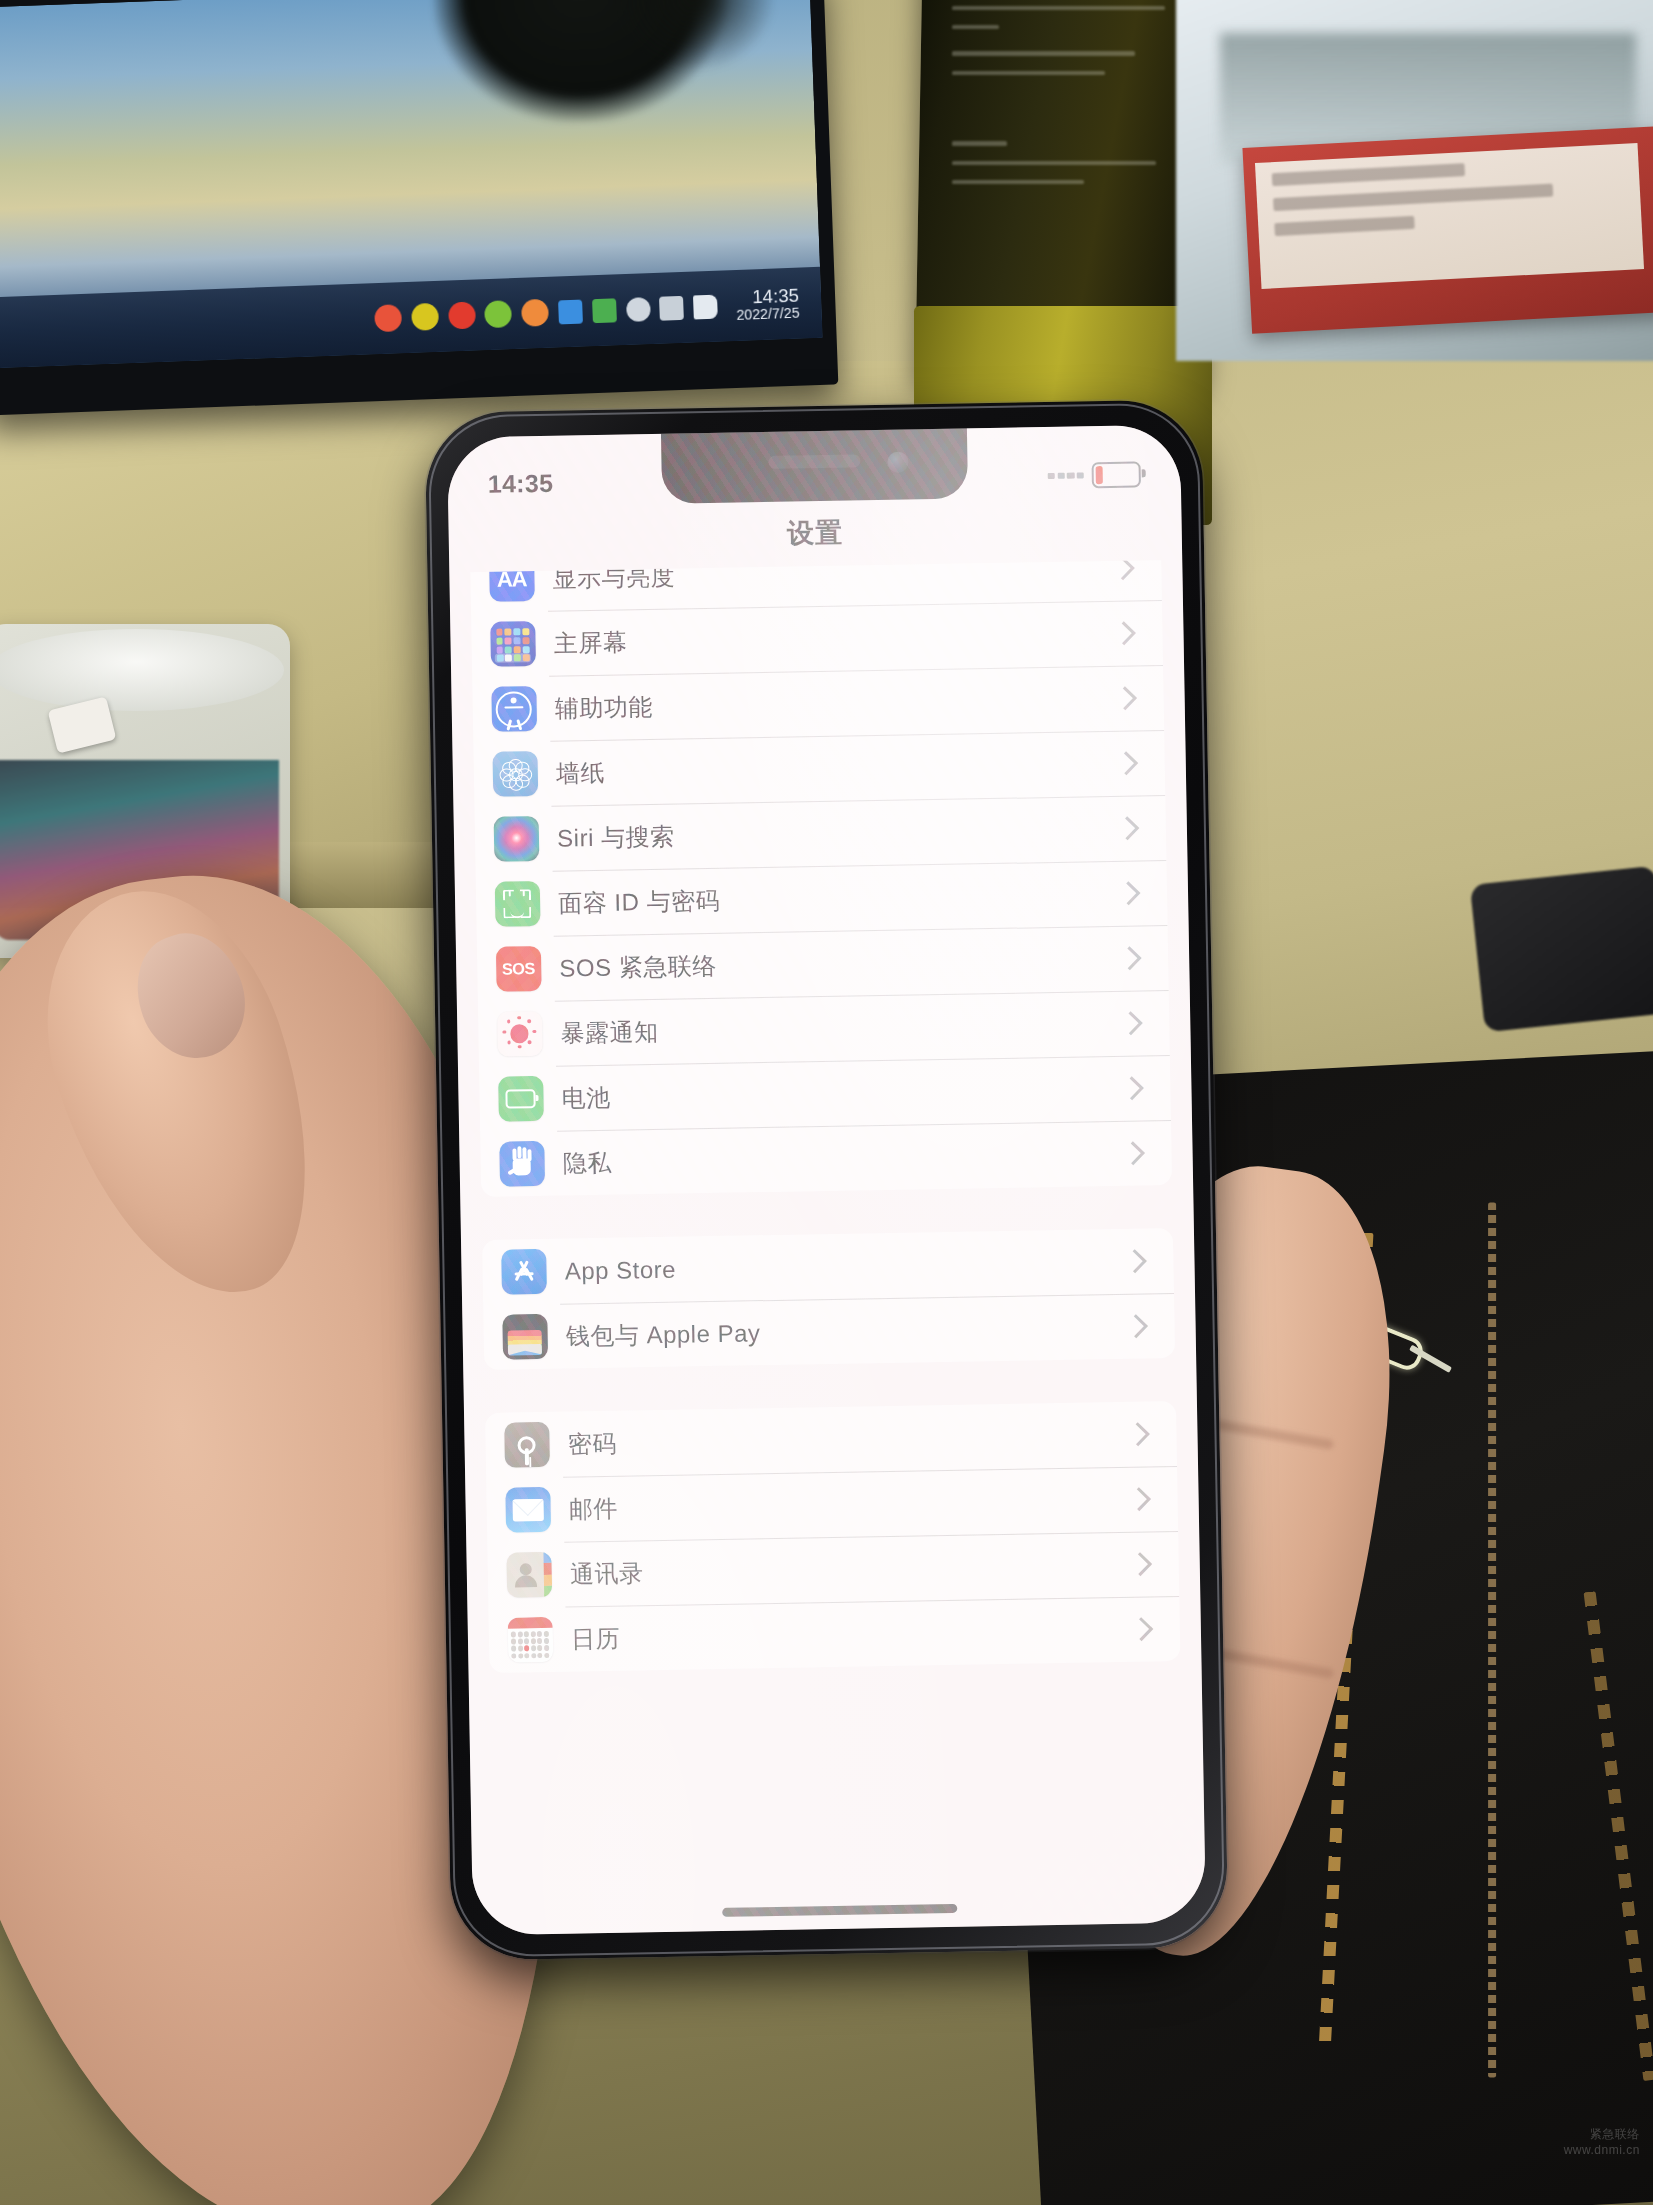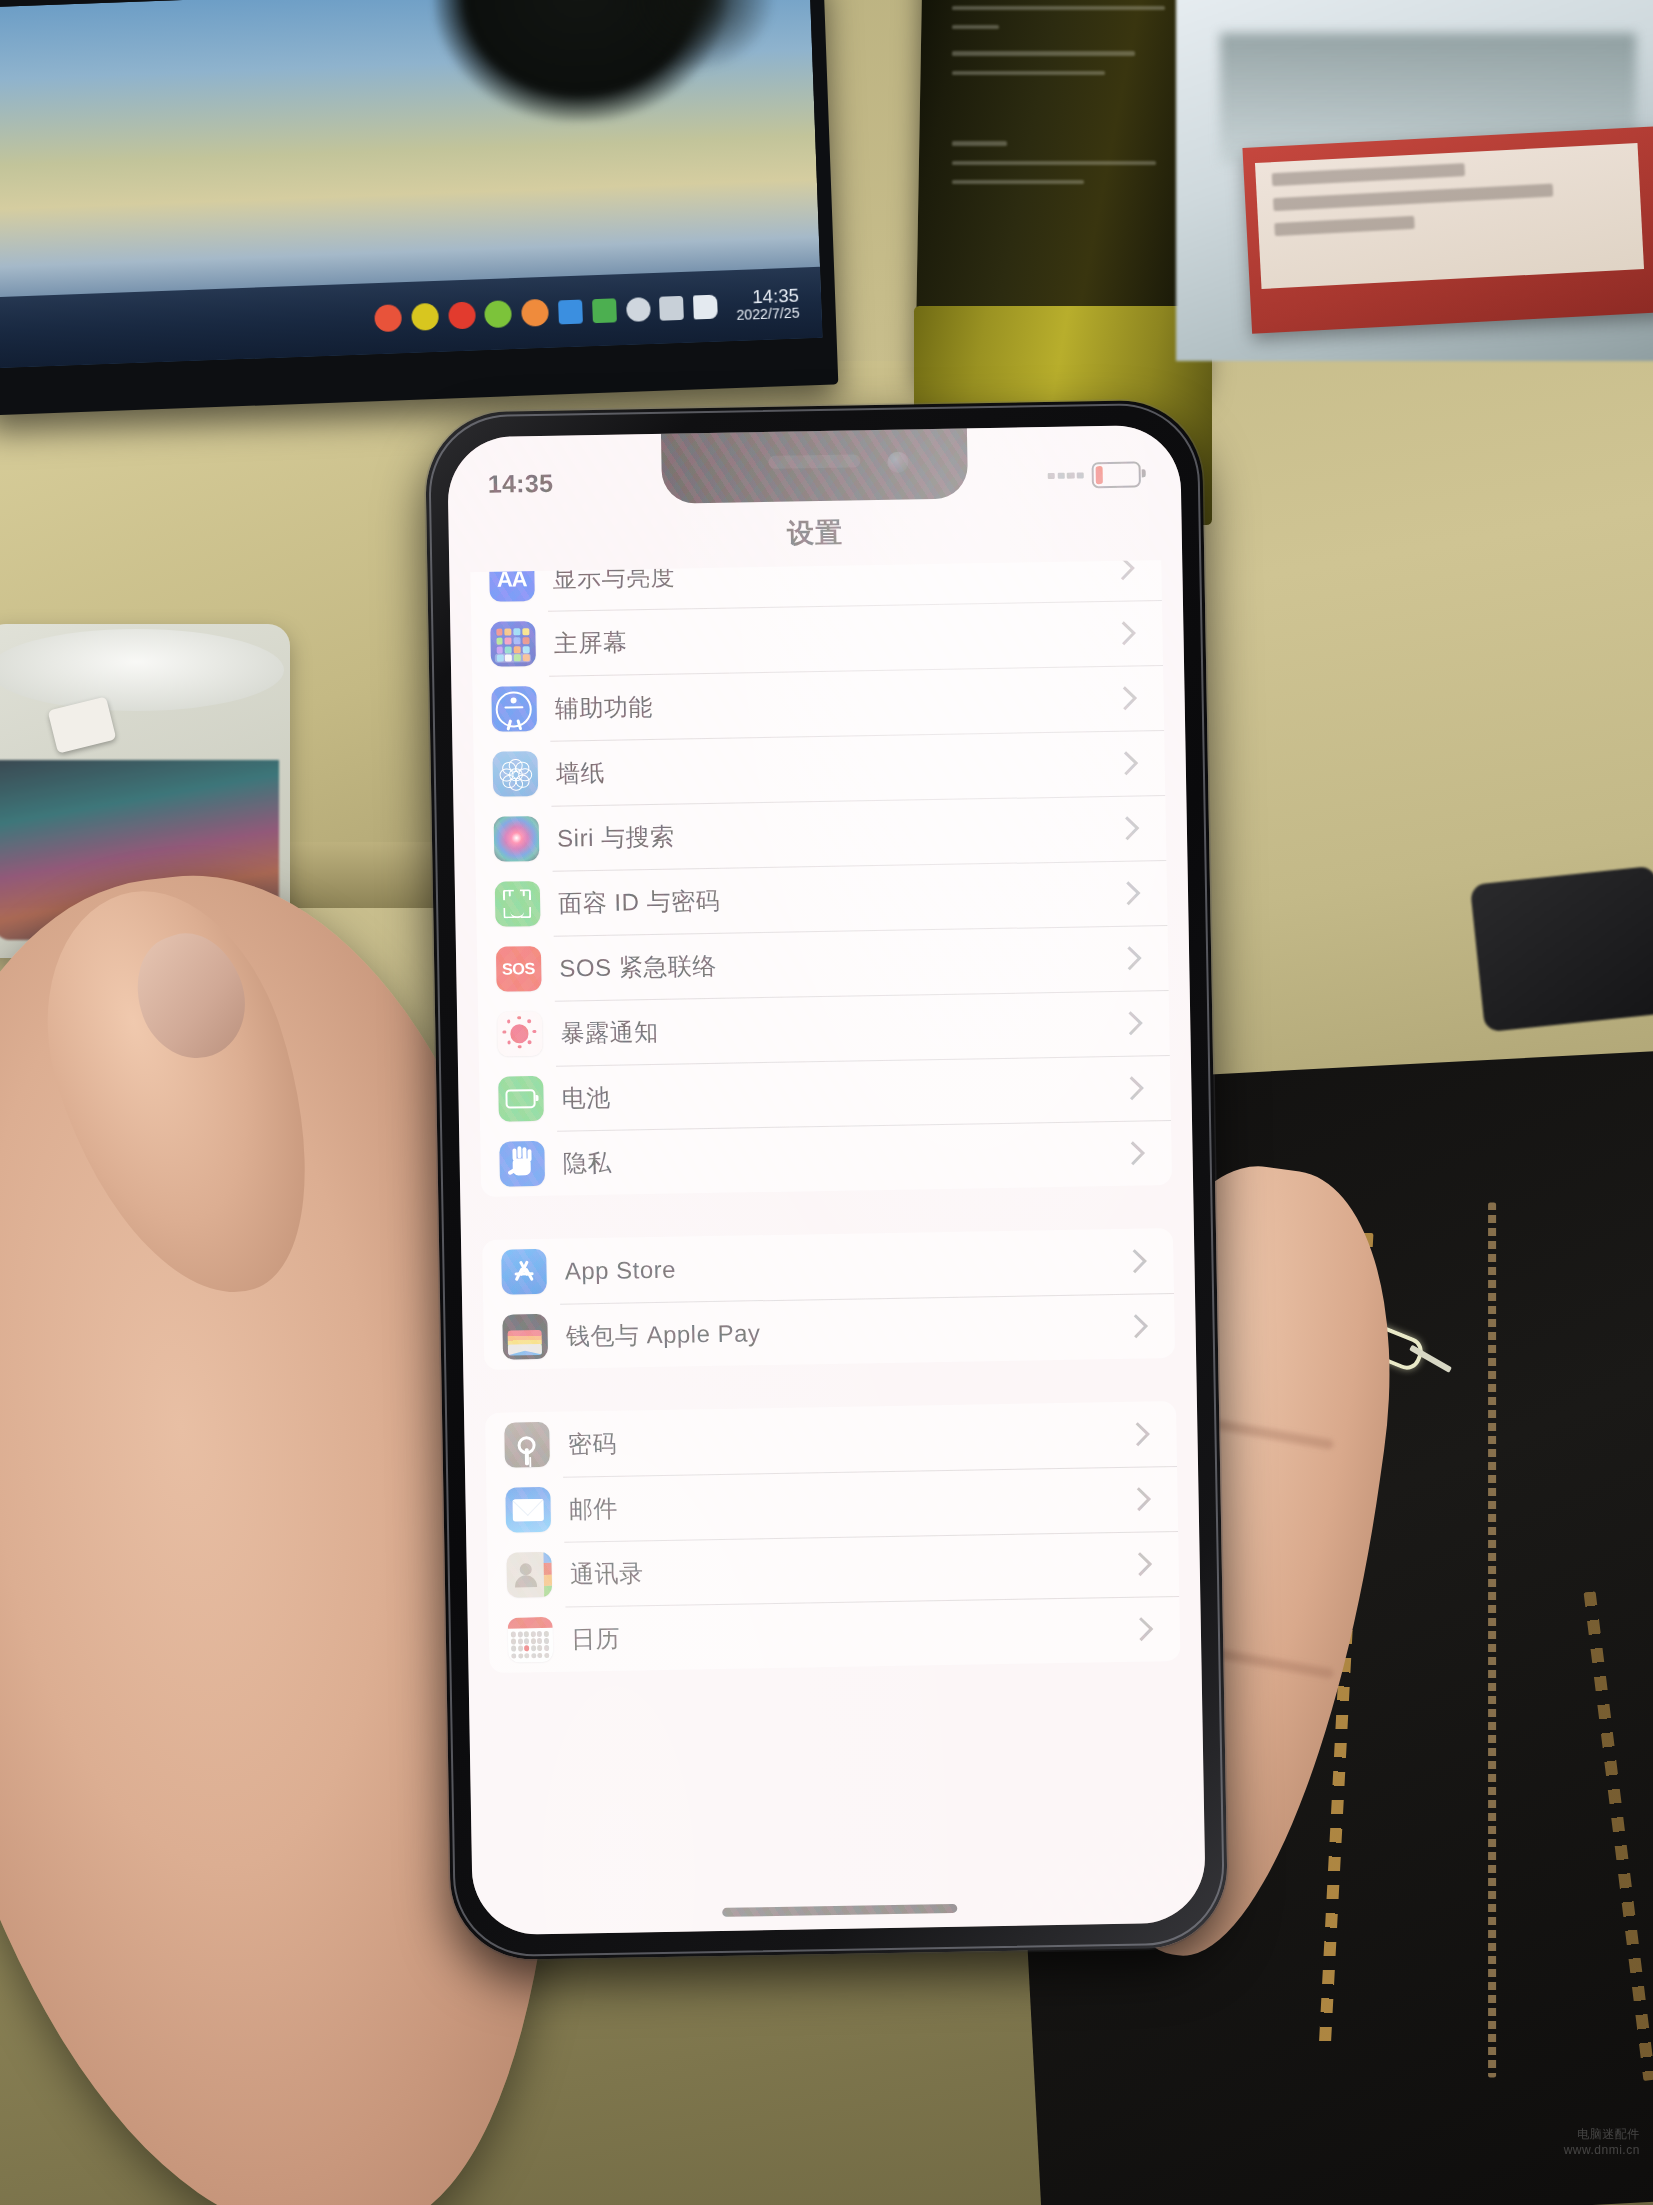--- a/index.html
+++ b/index.html
@@ -339,21 +339,21 @@
     <div class="dashline2" style="left:476px;top:142px;height:875px;transform:rotate(3deg)"></div>
     <div class="dashline" style="left:591px;top:536px;height:492px;transform:rotate(-4deg);opacity:.55"></div>
   </div>
   <div class="simpin">
     <span class="loop"></span>
       <span class="tip"></span>
   </div>
   <div class="dark-obj"></div>
 
   <div class="watermark">
-    <div>电脑迷配件</div>
+    <div>紧急联络</div>
     <div>www.dnmi.cn</div>
   </div>
 
   <div class="hand"></div>
   <div class="thumb"></div>
   <div class="nail"></div>
   <div class="fingers-right"></div>
   <div class="fing-line" style="left:1127px;top:1422px;width:208px;height:9.8px;transform:rotate(10deg)"></div>
   <div class="fing-line" style="left:1138px;top:1652px;width:197px;height:9.8px;transform:rotate(10deg)"></div>
 </div>

